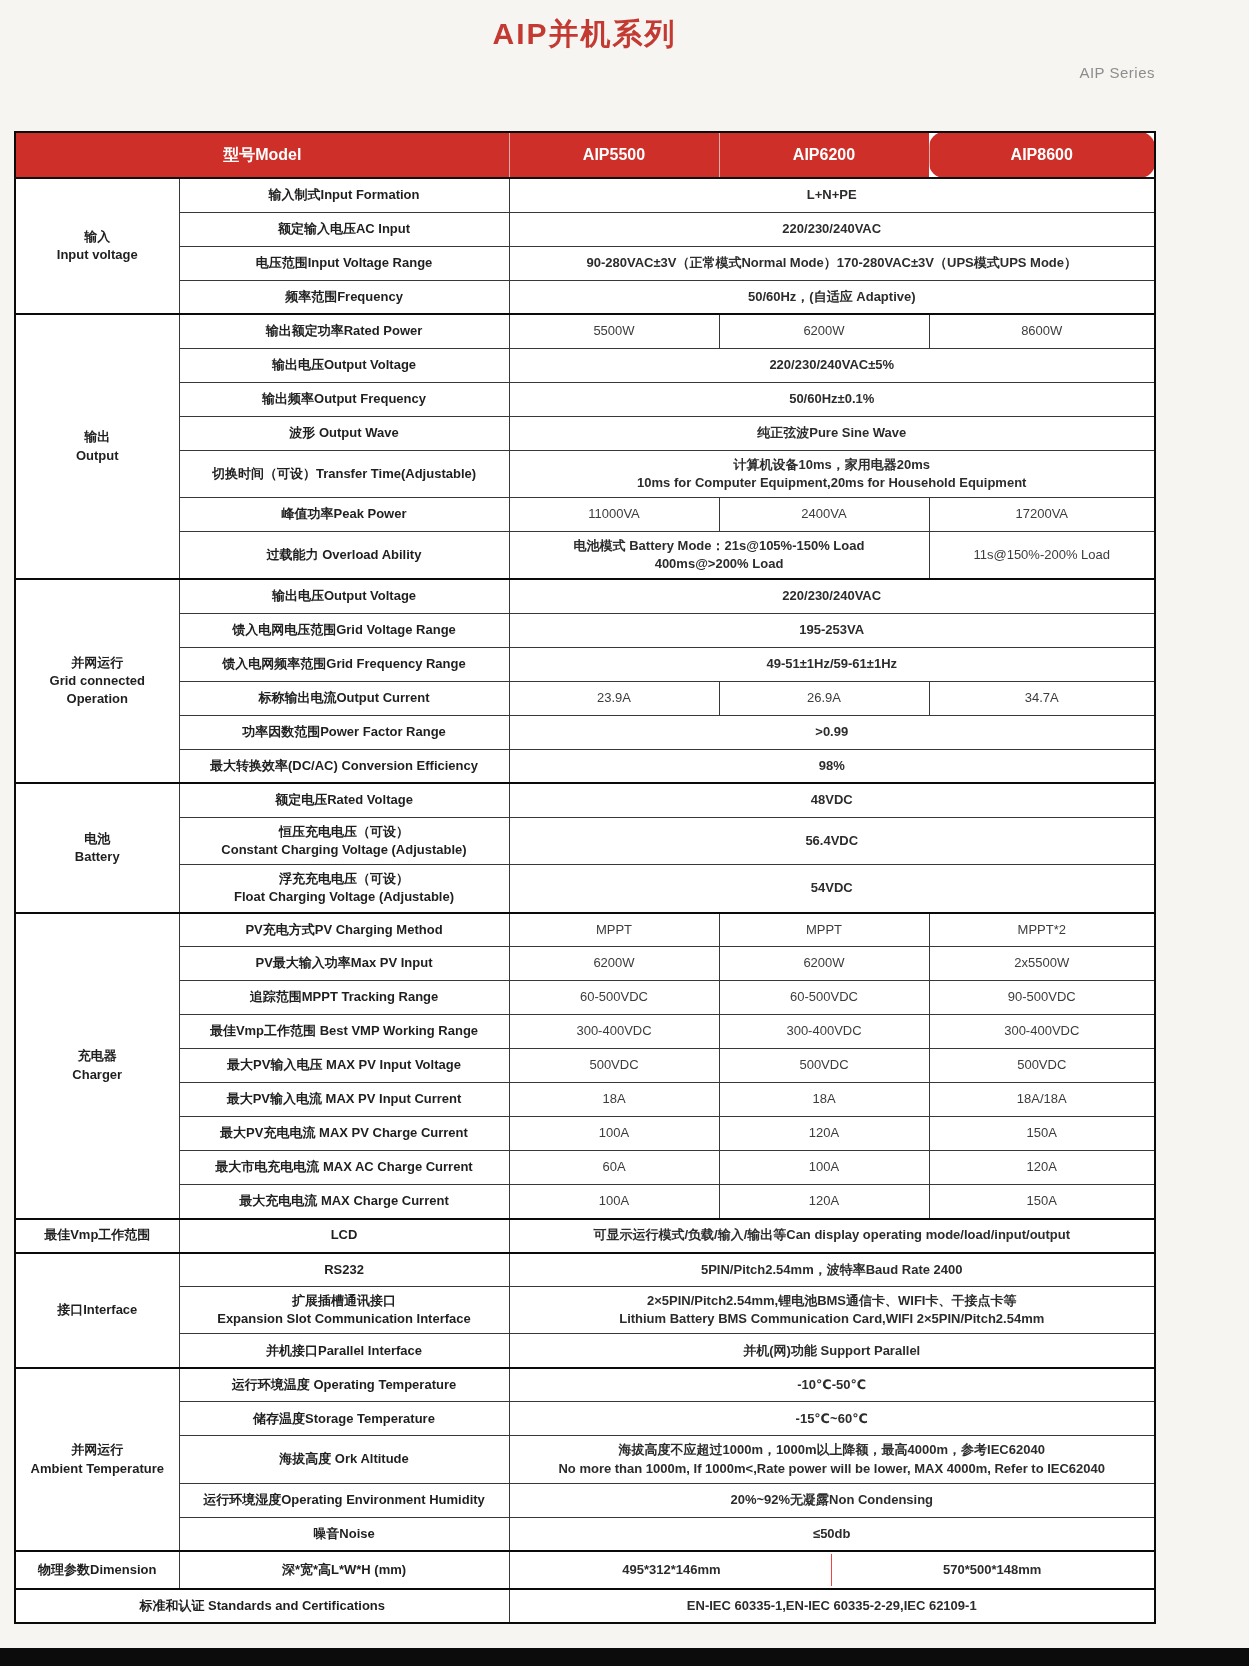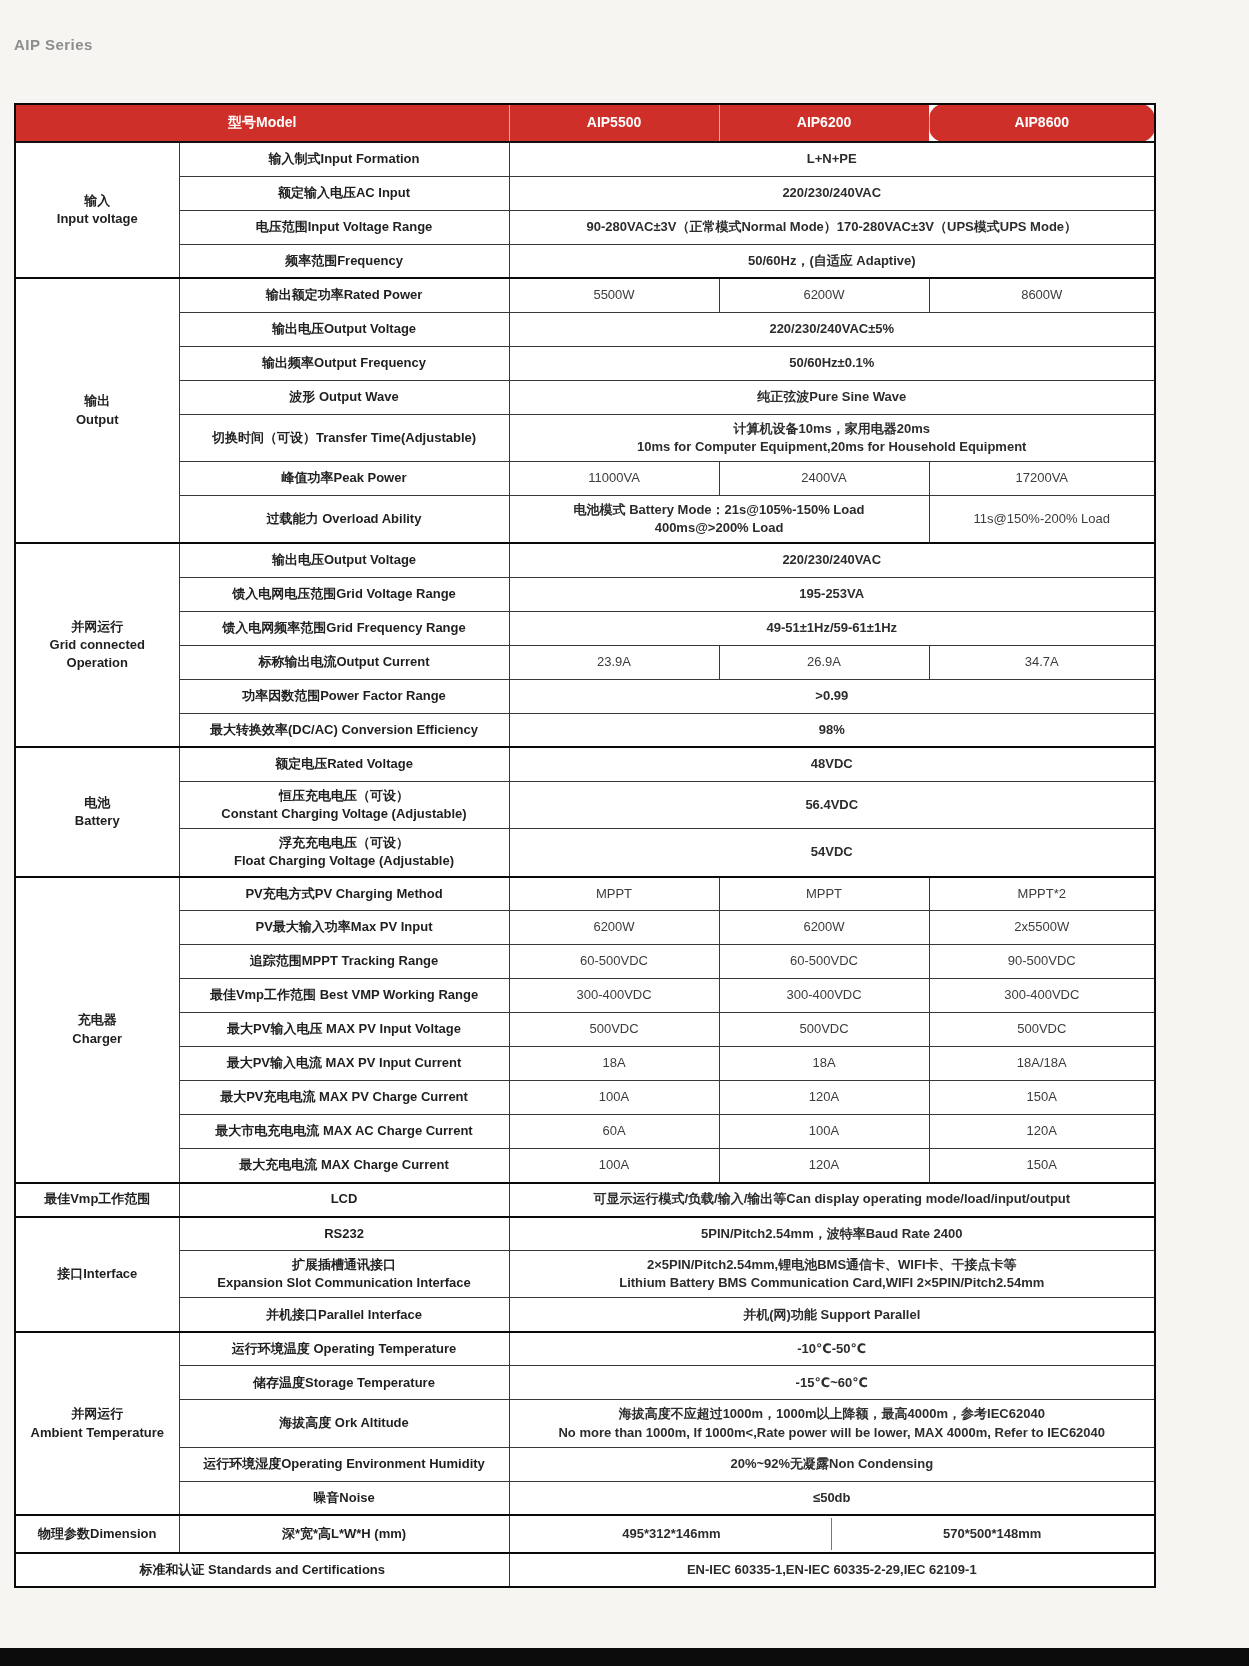--- a/index.html
+++ b/index.html
@@ -20,25 +20,25 @@
   }
   .page{width:1141px;margin-left:14px;padding-top:14px;}
   .title{
     text-align:center;
     font-size:30px;
     font-weight:bold;
     color:var(--title-red);
     letter-spacing:2px;
   }
   .subtitle{
-    text-align:left;
+    text-align:right;
     font-size:15px;
-    font-weight:bold;
+    font-weight:normal;
     color:var(--sub-gray);
-    margin-top:22px;
+    margin-top:9px;
     letter-spacing:.5px;
   }
   table{
     border-collapse:collapse;
     table-layout:fixed;
     width:1140px;
     margin-top:50px;
     border:2px solid #0a0a0a;
     background:#fff;
   }
@@ -49,22 +49,22 @@
     font-size:13px;
     line-height:1.4;
     white-space:pre-line;
     padding:5px 6px;
     word-break:break-word;
   }
   thead th{
     background:var(--accent);
     color:#fff;
     font-weight:bold;
-    font-size:14px;
-    height:38px;
+    font-size:16px;
+    height:46px;
     border:none;
     border-right:1px solid rgba(255,255,255,.6);
     border-bottom:2px solid #111;
   }
   thead th:last-child{border-right:none;border-radius:15px;}
   td{height:34px;}
   .gcell{font-weight:bold;color:#1f1f1f;}
   .lcell{font-weight:bold;color:#1f1f1f;}
   .vcell{font-weight:400;color:#3c3c3c;}
   td[colspan="3"].vcell,td[colspan="2"].vcell{font-weight:600;color:#2c2c2c;}
@@ -77,20 +77,21 @@
   }
   .splitwrap>div+div{border-left:1px solid #ef4444;}
   .bottom-bar{
     position:absolute;left:0;right:0;bottom:0;height:18px;background:#0c0c0c;
   }
 </style>
 </head>
 <body>
 
 <div class="page">
+  <div class="title">AIP并机系列</div>
   <div class="subtitle">AIP Series</div>
 
   <table id="spec-table">
     <colgroup>
       <col style="width:164px">
       <col style="width:330px">
       <col style="width:210px">
       <col style="width:210px">
       <col style="width:226px">
     </colgroup>

